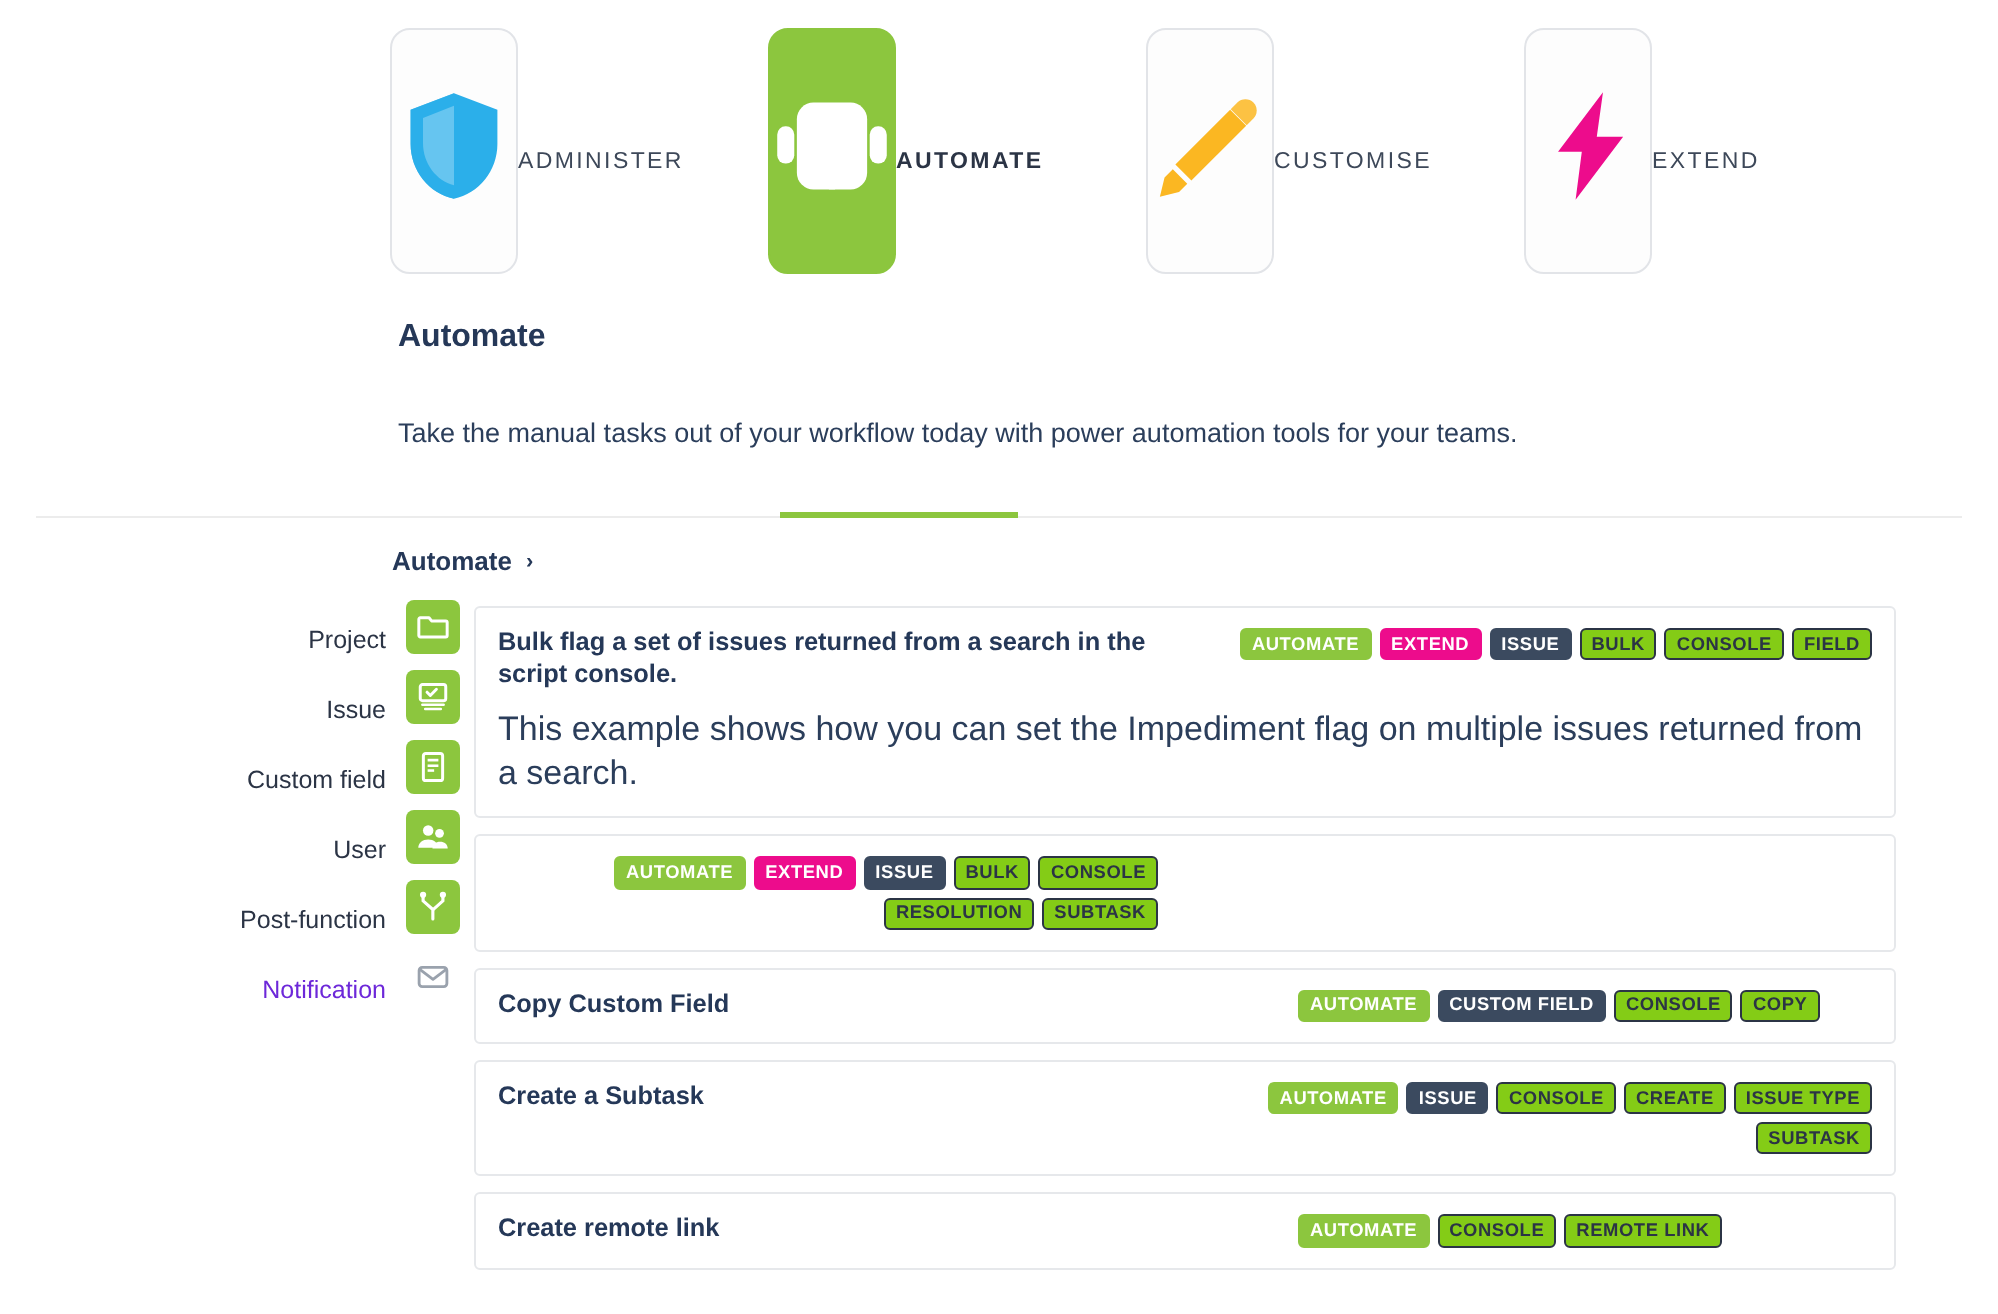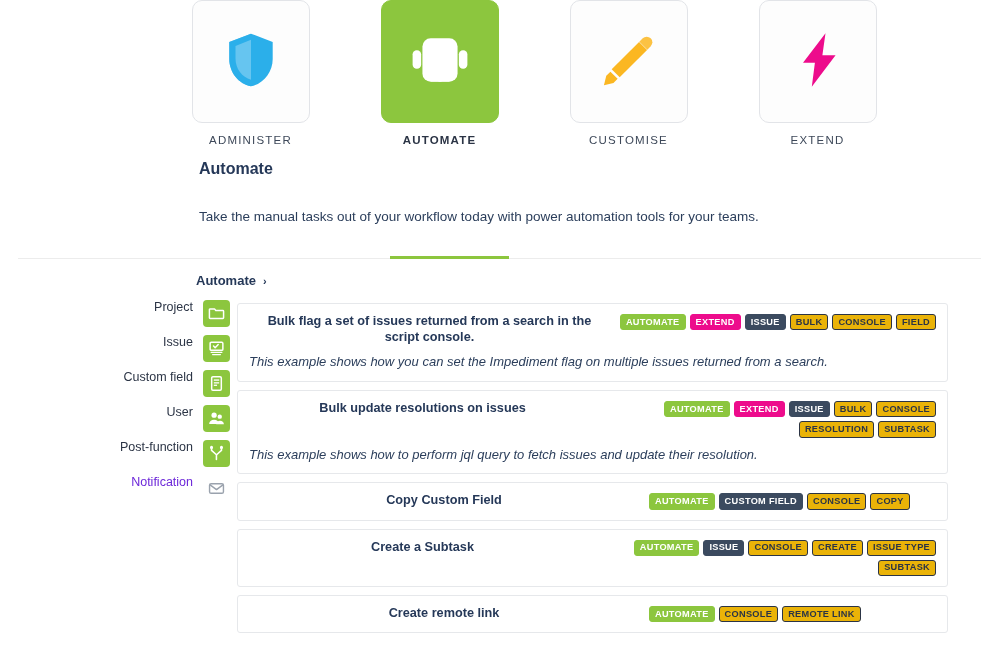--- a/index.html
+++ b/index.html
@@ -12,21 +12,21 @@
   }
   #root { position: relative; width: 999px; height: 657px; background:#fff; }
 
   
   .tiles {
     position: absolute; left: 0; top: 0; width: 999px; height: 150px;
     display: flex; justify-content: flex-start; padding-left: 195px;
   }
   .tile-wrap {
     width: 111px; margin-right: 78px;
-    display: flex; flex-direction: column; align-items: center;
+    display: flex; flex-direction: row; align-items: center;
   }
   .tile {
     width: 118px; height: 123px; border-radius: 10px;
     background: #fdfdfd; border: 1px solid #e2e4e8;
     display: flex; align-items: center; justify-content: center;
   }
   .tile.active { background: #8CC63E; border-color: #8CC63E; }
   .tile-label {
     margin-top: 11px; font-size: 11.5px; letter-spacing: 1.2px;
     color: #3d4859; font-weight: 400;
@@ -52,21 +52,21 @@
   .breadcrumb {
     position: absolute; left: 196px; top: 273px;
     font-size: 13px; font-weight: 700; color: #253858;
     display: flex; align-items: center; gap: 7px;
   }
   .crumb-chevron { font-size: 11px; font-weight: 700; color:#253858; }
 
   
   .sidebar { position: absolute; left: 80px; top: 300px; width: 150px; }
   .side-row {
-    display: flex; align-items: flex-start; justify-content: flex-end;
+    display: flex; align-items: flex-end; justify-content: flex-end;
     height: 27px; margin-bottom: 8px;
   }
   .side-label {
     font-size: 12.5px; color: #2b3445; margin-right: 10px;
     white-space: nowrap;
   }
   .side-label.muted { color: #6d28d9; margin-left: 24px; }
   .side-ico {
     width: 27px; height: 27px; border-radius: 4px;
     background: #8CC63E; display: flex; align-items: center; justify-content: center;
@@ -79,37 +79,36 @@
   .cards { position: absolute; left: 237px; top: 303px; width: 711px; }
   .card {
     border: 1px solid #e6e8eb; background: #fff; border-radius: 3px;
     margin-bottom: 8px; padding: 9px 11px 10px 11px;
   }
   .card-top { display: flex; align-items: flex-start; }
   .card-title {
     font-size: 12.7px; font-weight: 700; color: #253858;
     line-height: 1.27; flex: 1 1 auto; padding-right: 10px;
     max-width: 400px;
-    text-align: center;
   }
   .tags {
     display: flex; flex-wrap: wrap; justify-content: flex-end;
     gap: 4px; flex: 0 0 auto; max-width: 330px; padding-top: 1px;
   }
   .tag {
     font-size: 9.2px; font-weight: 700; letter-spacing: .3px;
     padding: 2.5px 5px 2.5px 5px; border-radius: 3px; white-space: nowrap;
     line-height: 1;
   }
   .tag.green   { background: #8CC63E; color: #ffffff; border: 1px solid #8CC63E; }
   .tag.magenta { background: #ED0C8C; color: #ffffff; border: 1px solid #ED0C8C; }
   .tag.navy    { background: #3B4A5F; color: #ffffff; border: 1px solid #3B4A5F; }
-  .tag.outline { background: #eab308; color: #2b3445; border: 1px solid #2b3445; }
+  .tag.outline { background: #84cc16; color: #2b3445; border: 1px solid #2b3445; }
   .card-desc {
-    font-size: 13px; color: #2b3e5b; margin-top: 9px; line-height: 1.3; font-style: italic;
+    font-size: 17px; color: #2b3e5b; margin-top: 9px; line-height: 1.3;
   }
 </style>
 </head>
 <body>
 
 <div id="root">
 
   <div class="tiles" id="tiles">
       <div class="tile-wrap">
         <div class="tile">
@@ -242,32 +241,30 @@
             <span class="tag navy">ISSUE</span>
             <span class="tag outline">BULK</span>
             <span class="tag outline">CONSOLE</span>
             <span class="tag outline">FIELD</span>
           </div>
         </div>
         <div class="card-desc">This example shows how you can set the Impediment flag on multiple issues returned from a search.</div>
       </div>
       <div class="card">
         <div class="card-top">
-          <div class="card-title">Bulk update resolutions on issues</div>
           <div class="tags">
             <span class="tag green">AUTOMATE</span>
             <span class="tag magenta">EXTEND</span>
             <span class="tag navy">ISSUE</span>
             <span class="tag outline">BULK</span>
             <span class="tag outline">CONSOLE</span>
             <span class="tag outline">RESOLUTION</span>
             <span class="tag outline">SUBTASK</span>
           </div>
         </div>
-        <div class="card-desc">This example shows how to perform jql query to fetch issues and update their resolution.</div>
       </div>
       <div class="card">
         <div class="card-top">
           <div class="card-title">Copy Custom Field</div>
           <div class="tags">
             <span class="tag green">AUTOMATE</span>
             <span class="tag navy">CUSTOM FIELD</span>
             <span class="tag outline">CONSOLE</span>
             <span class="tag outline">COPY</span>
           </div>

